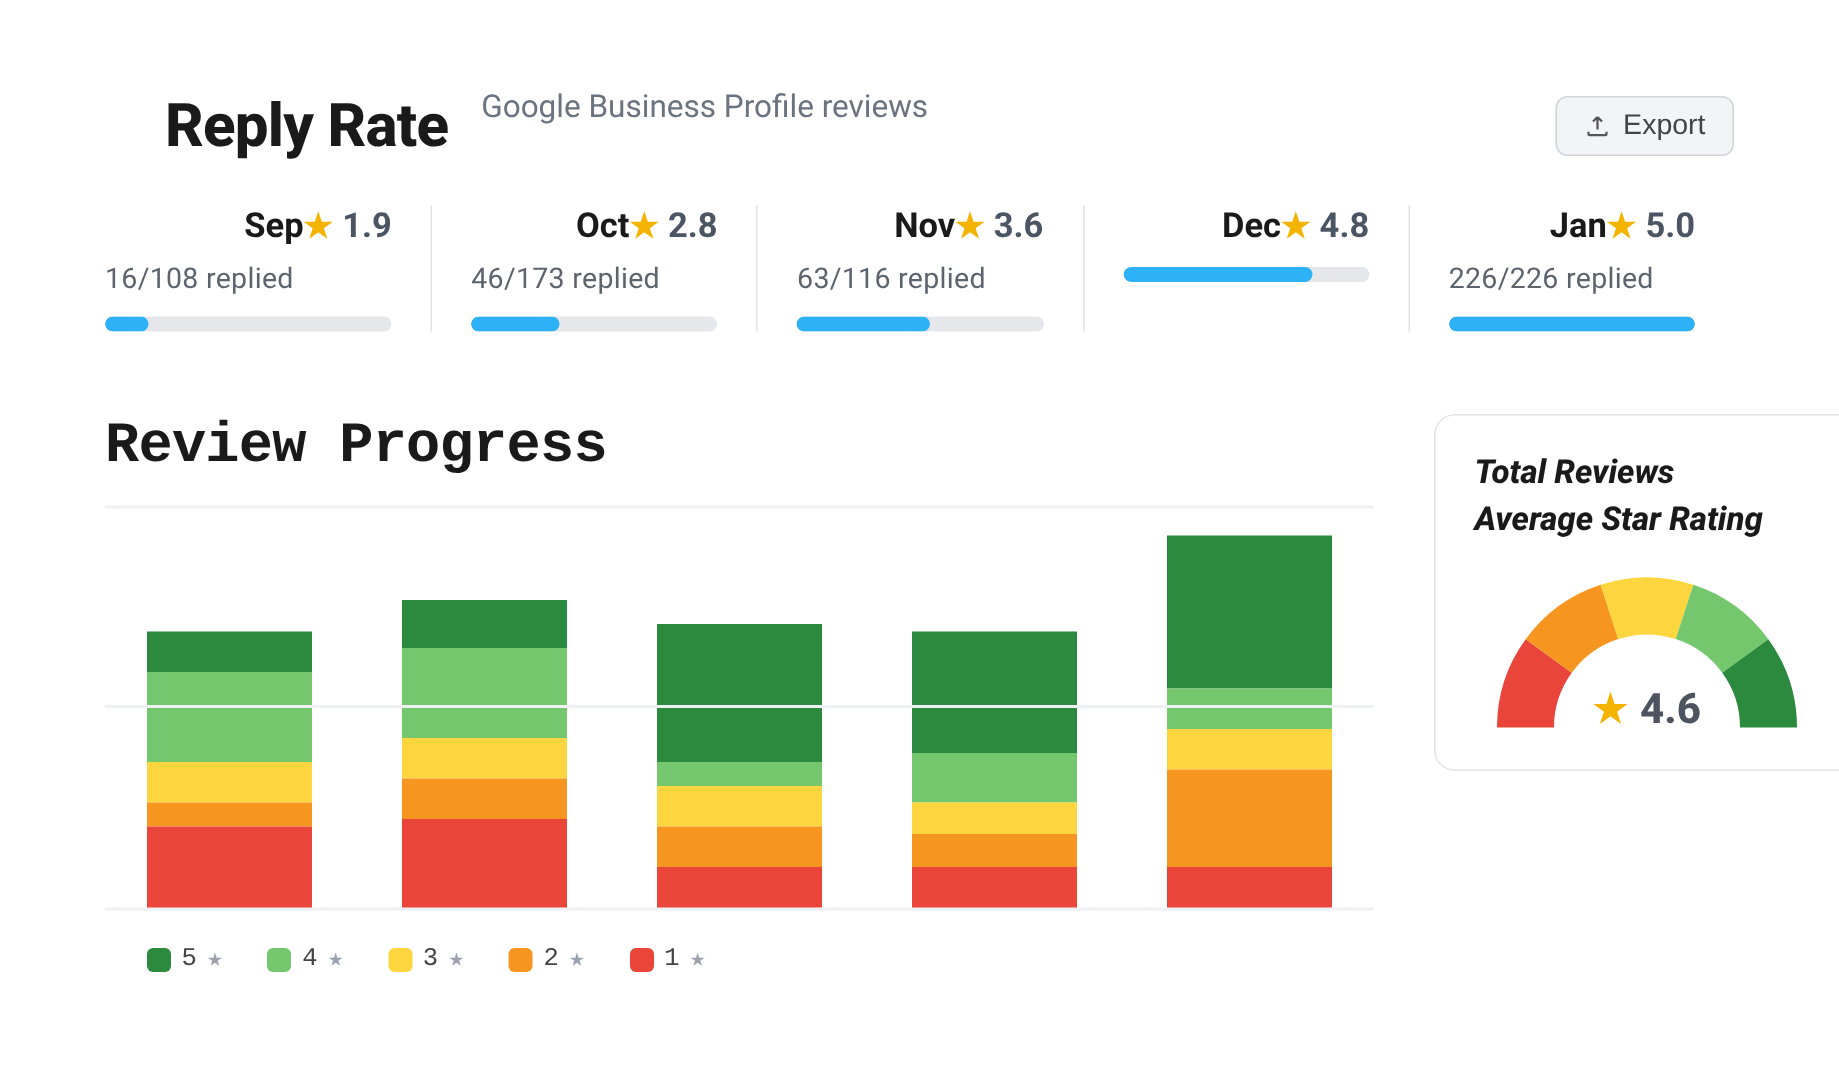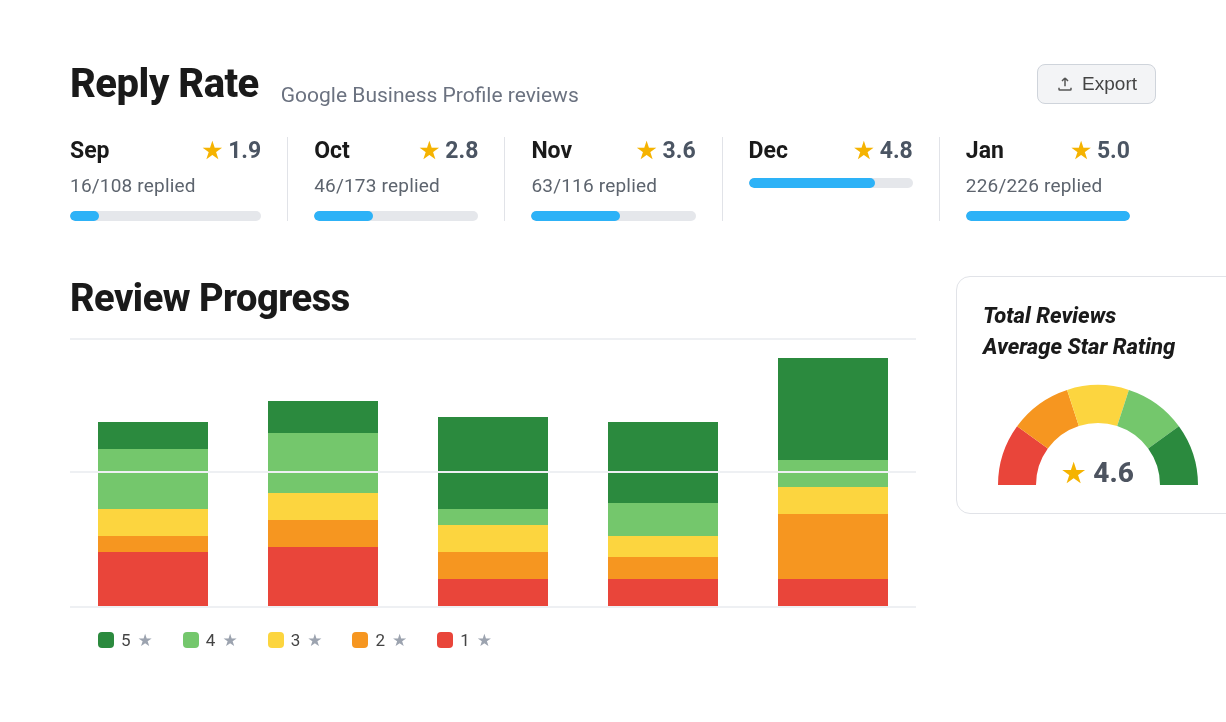--- a/index.html
+++ b/index.html
@@ -5,47 +5,47 @@
   * { box-sizing: border-box; margin: 0; padding: 0; }
   body {
     font-family: -apple-system, BlinkMacSystemFont, "Segoe UI", Roboto, Helvetica, Arial, sans-serif;
     background: #fff;
     color: #1a1a1a;
     padding: 60px 70px 30px 70px;
     width: 1226px;
   }
   
   .header-row { display: flex; align-items: center; justify-content: space-between; margin-bottom: 30px; }
-  .title-wrap { display: flex; align-items: flex-end; gap: 22px; }
+  .title-wrap { display: flex; align-items: flex-start; gap: 22px; margin-left: 40px; }
   .title-main { font-size: 40px; font-weight: 800; letter-spacing: -0.5px; }
   .title-sub  { font-size: 21px; color: #6b7280; }
   .controls   { display: flex; gap: 12px; }
   .seg        { display: flex; border: 1px solid #cfd4db; border-radius: 8px; overflow: hidden; font-size: 19px; }
   .seg button { border: none; background: #fff; padding: 8px 18px; cursor: pointer; font: inherit; color: #1a1a1a; }
   .seg button.active { background: #dbefff; color: #1d7fd6; outline: 1px solid #6cb9ea; outline-offset: -1px; }
   .seg button + button { border-left: 1px solid #cfd4db; }
   .export-btn { display: flex; align-items: center; gap: 8px; border: 1px solid #cfd4db; border-radius: 8px;
                 background: #f3f4f6; color: #444; padding: 8px 18px; font-size: 19px; cursor: pointer; }
   .export-btn svg { width: 18px; height: 18px; stroke: #555; fill: none; stroke-width: 2; }
 
   
   .months { display: grid; grid-template-columns: repeat(5, 1fr); }
   .month-cell { padding: 0 26px 0 0; }
   .month-cell + .month-cell { border-left: 1px solid #e1e3e8; padding-left: 26px; }
-  .mc-top { display: flex; align-items: center; justify-content: space-between; }
+  .mc-top { display: flex; align-items: center; justify-content: flex-end; }
   .mc-name { font-size: 23px; font-weight: 700; }
   .mc-rating { display: flex; align-items: center; gap: 6px; font-size: 23px; font-weight: 700; color: #4b5563; }
   .star-gold { color: #f5b301; font-size: 22px; }
   .mc-replied { margin-top: 10px; font-size: 19px; color: #5d646e; letter-spacing: .2px; }
   .mc-bar { margin-top: 14px; height: 10px; background: #e5e7eb; border-radius: 6px; overflow: hidden; }
   .mc-bar > div { height: 100%; background: #2db2f7; border-radius: 6px; }
 
   
   .bottom-row { display: flex; gap: 40px; margin-top: 55px; align-items: flex-start; }
-  .progress-col { flex: 1 1 auto; }
+  .progress-col { flex: 1 1 auto; font-family: Liberation Mono, monospace; }
   .progress-title { font-size: 38px; font-weight: 800; letter-spacing: -.5px; margin-bottom: 18px; }
   .chart { position: relative; height: 270px; border-top: 2px solid #eef0f3; border-bottom: 2px solid #eef0f3; }
   .chart .grid { position: absolute; left: 0; right: 0; border-top: 2px solid #eef0f3; }
   .bars { display: flex; height: 100%; align-items: flex-end; gap: 60px; padding: 0 28px; }
   .barcol { width: 110px; display: flex; flex-direction: column-reverse; }
   .seg5 { background: #2b8a3e; } 
   .seg4 { background: #74c76c; } 
   .seg3 { background: #fcd53f; } 
   .seg2 { background: #f69620; } 
   .seg1 { background: #e9453a; } 

